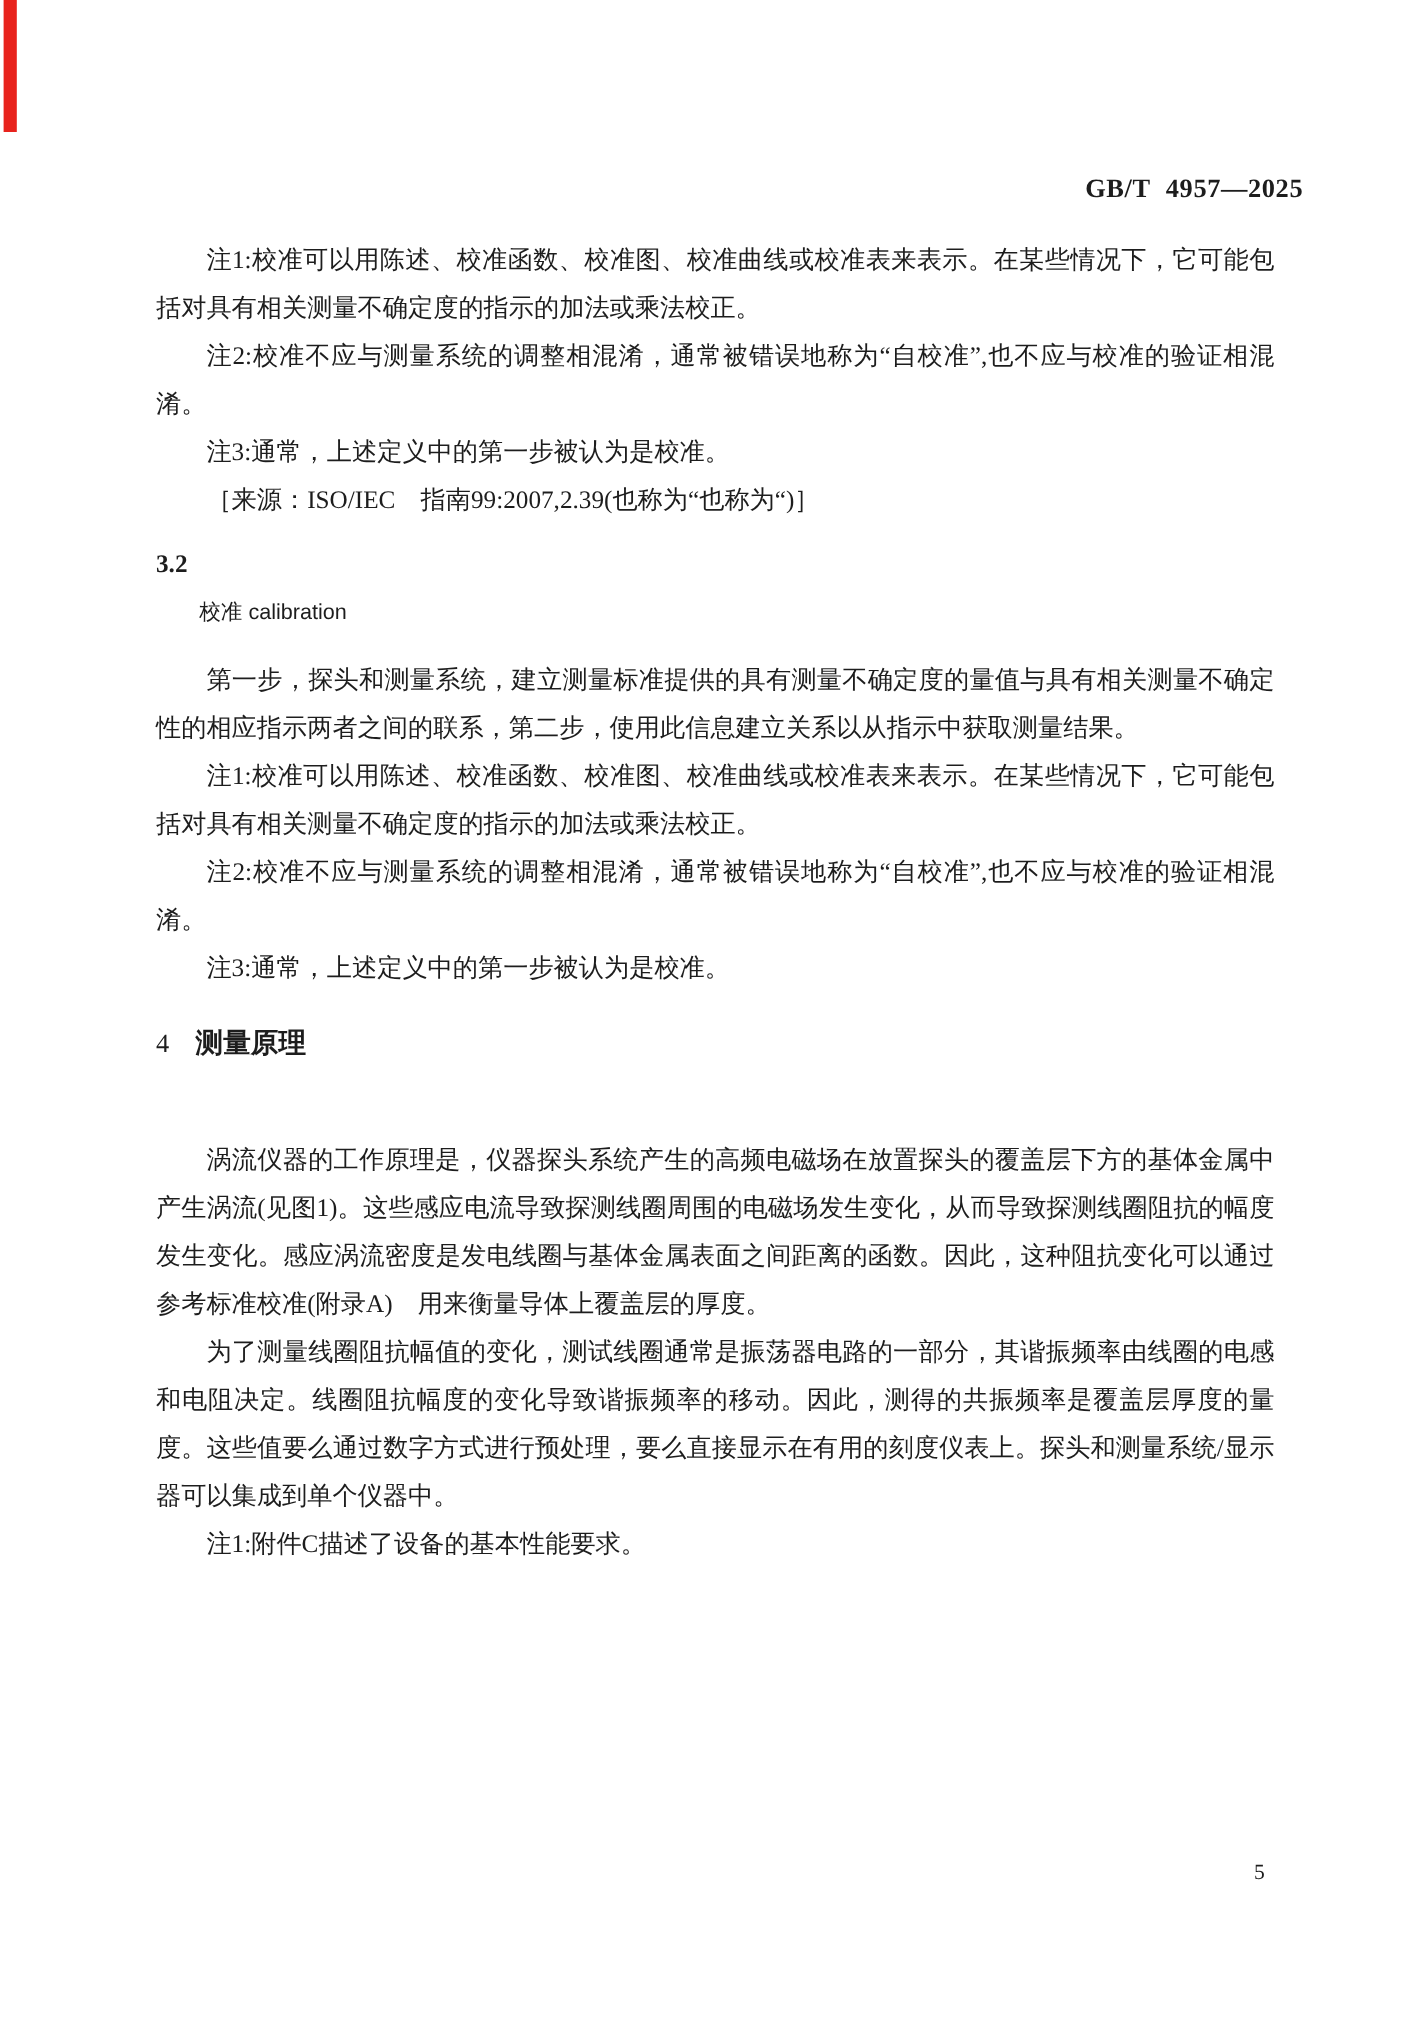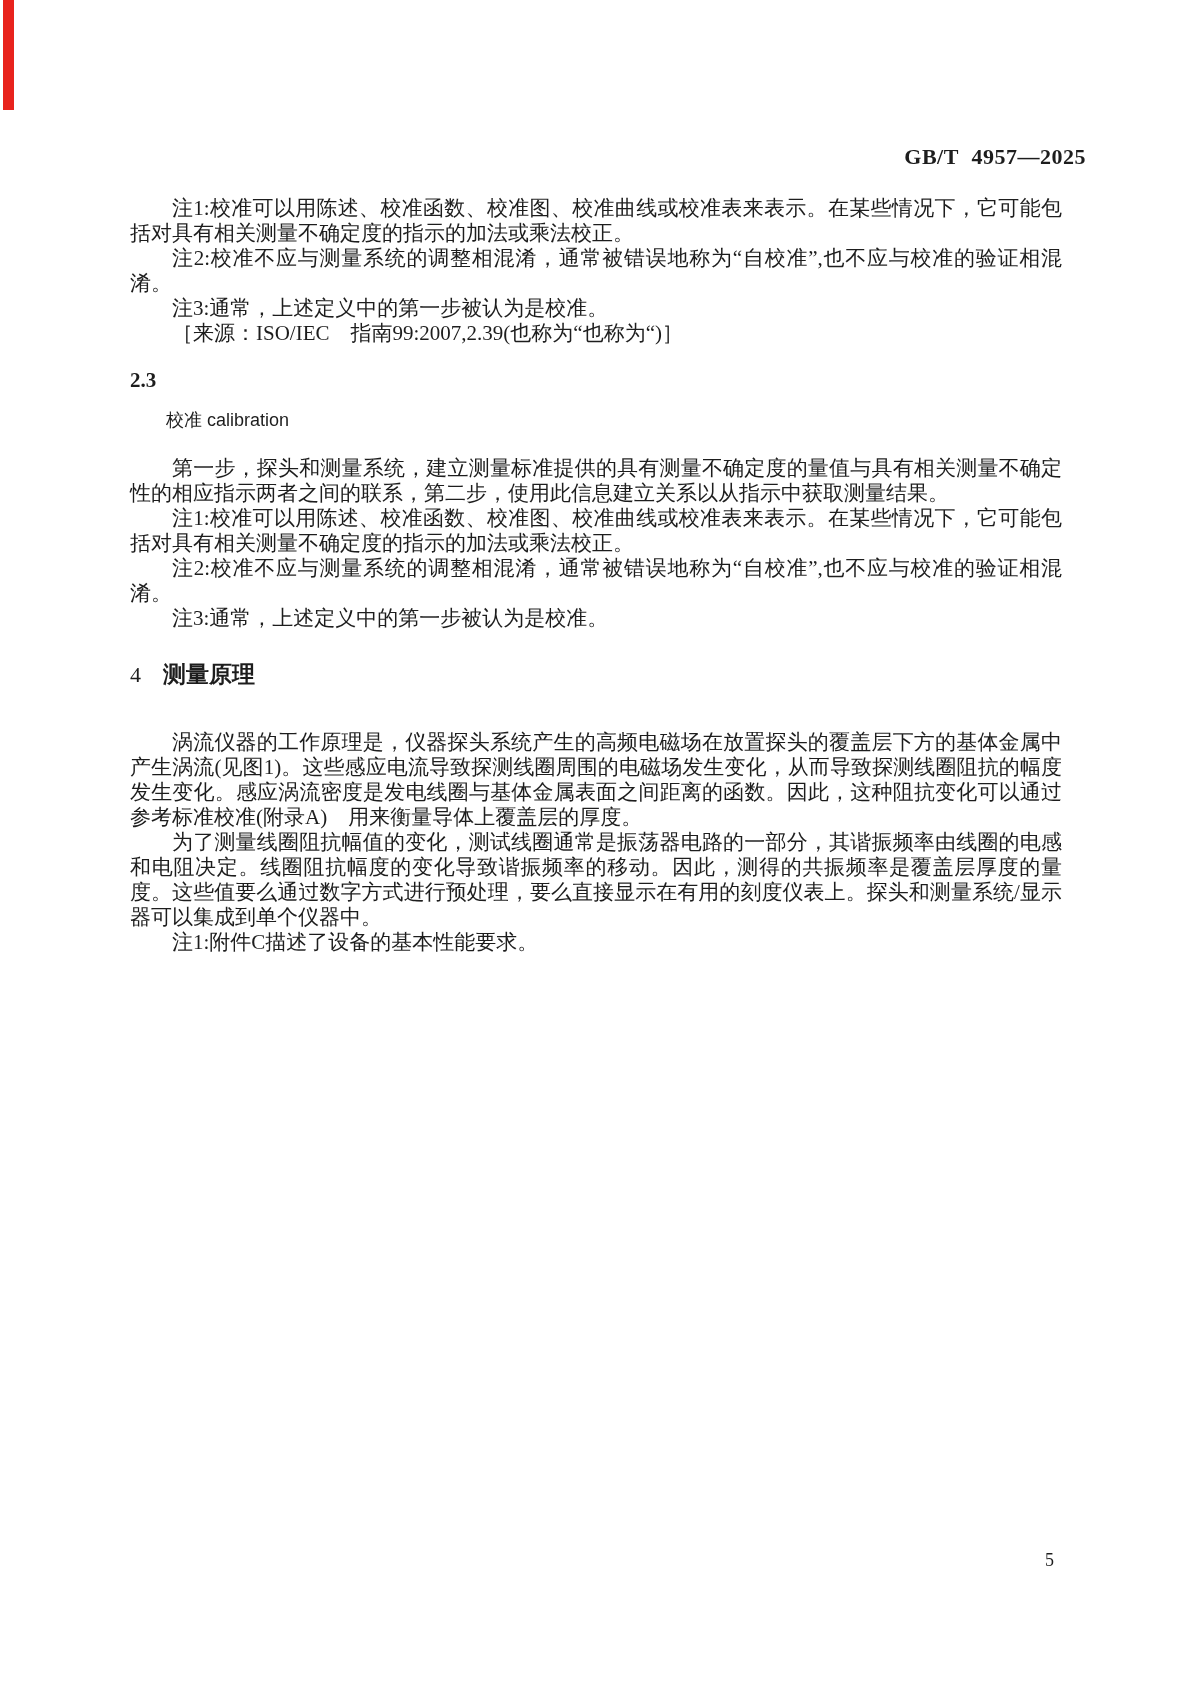--- a/index.html
+++ b/index.html
@@ -27,21 +27,21 @@
     letter-spacing:0.5px;
     white-space:nowrap;
   }
   .content {
     position:absolute;
     left:130px; top:196px;
     width:932px;
   }
   .para {
     font-size:21px;
-    line-height:25px;
+    line-height:40px;
     text-align:justify;
     text-indent:2em;
     margin:0;
   }
   .h-num {
     font-size:21px;
     font-weight:bold;
     line-height:32px;
     margin-top:18px;
   }
@@ -62,21 +62,21 @@
   .h-clause-num {
     font-size:22px;
     font-family:"Liberation Serif","DejaVu Serif",serif;
   }
   .h-clause-title {
     font-family:Liberation Sans, sans-serif;
     font-weight:bold;
     font-size:23px;
     margin-left:22px;
   }
-  .para-c-first { margin-top:36px; }
+  .para-c-first { margin-top:56px; }
   .page-number {
     position:absolute;
     top:1550px; right:136px;
     font-size:18px;
   }
 </style>
 </head>
 <body>
 
 <div class="page">
@@ -85,21 +85,21 @@
 
   <div class="doc-code">GB/T 4957—2025</div>
 
   <div class="content">
 
     <p class="para">注1:校准可以用陈述、校准函数、校准图、校准曲线或校准表来表示。在某些情况下，它可能包括对具有相关测量不确定度的指示的加法或乘法校正。</p>
     <p class="para">注2:校准不应与测量系统的调整相混淆，通常被错误地称为“自校准”,也不应与校准的验证相混淆。</p>
     <p class="para">注3:通常，上述定义中的第一步被认为是校准。</p>
     <p class="para">［来源：ISO/IEC　指南99:2007,2.39(也称为“也称为“)］</p>
 
-    <div class="h-num">2.3</div>
+    <div class="h-num">3.2</div>
     <div class="h-term">校准 calibration</div>
 
     <p class="para para-first">第一步，探头和测量系统，建立测量标准提供的具有测量不确定度的量值与具有相关测量不确定性的相应指示两者之间的联系，第二步，使用此信息建立关系以从指示中获取测量结果。</p>
     <p class="para">注1:校准可以用陈述、校准函数、校准图、校准曲线或校准表来表示。在某些情况下，它可能包括对具有相关测量不确定度的指示的加法或乘法校正。</p>
     <p class="para">注2:校准不应与测量系统的调整相混淆，通常被错误地称为“自校准”,也不应与校准的验证相混淆。</p>
     <p class="para">注3:通常，上述定义中的第一步被认为是校准。</p>
 
     <div class="h-clause">
       <span class="h-clause-num">4</span><span class="h-clause-title">测量原理</span>
     </div>

